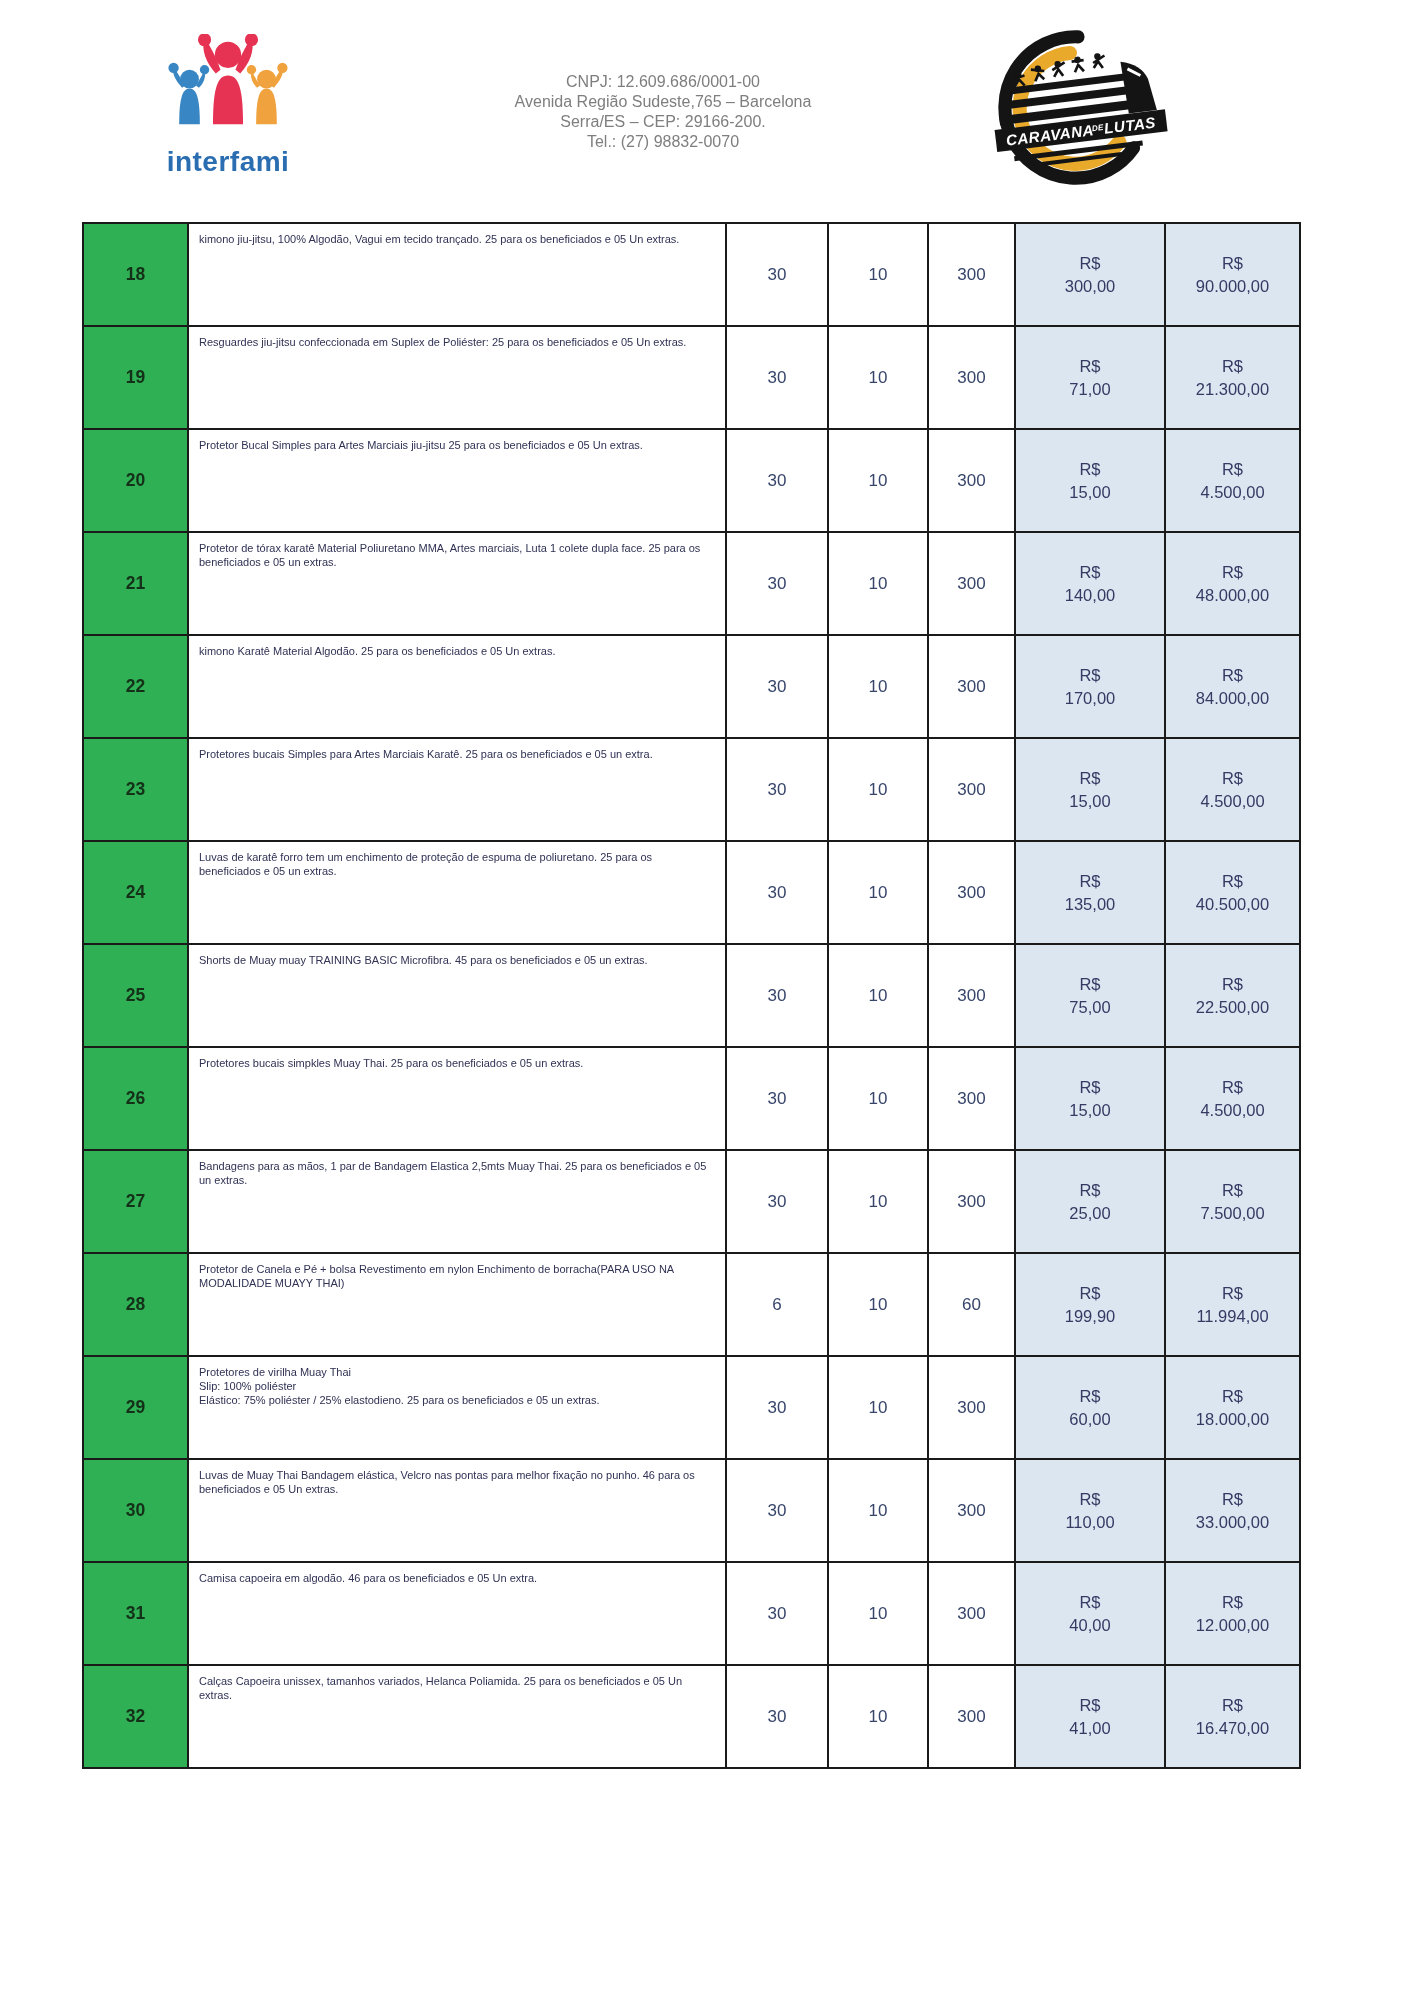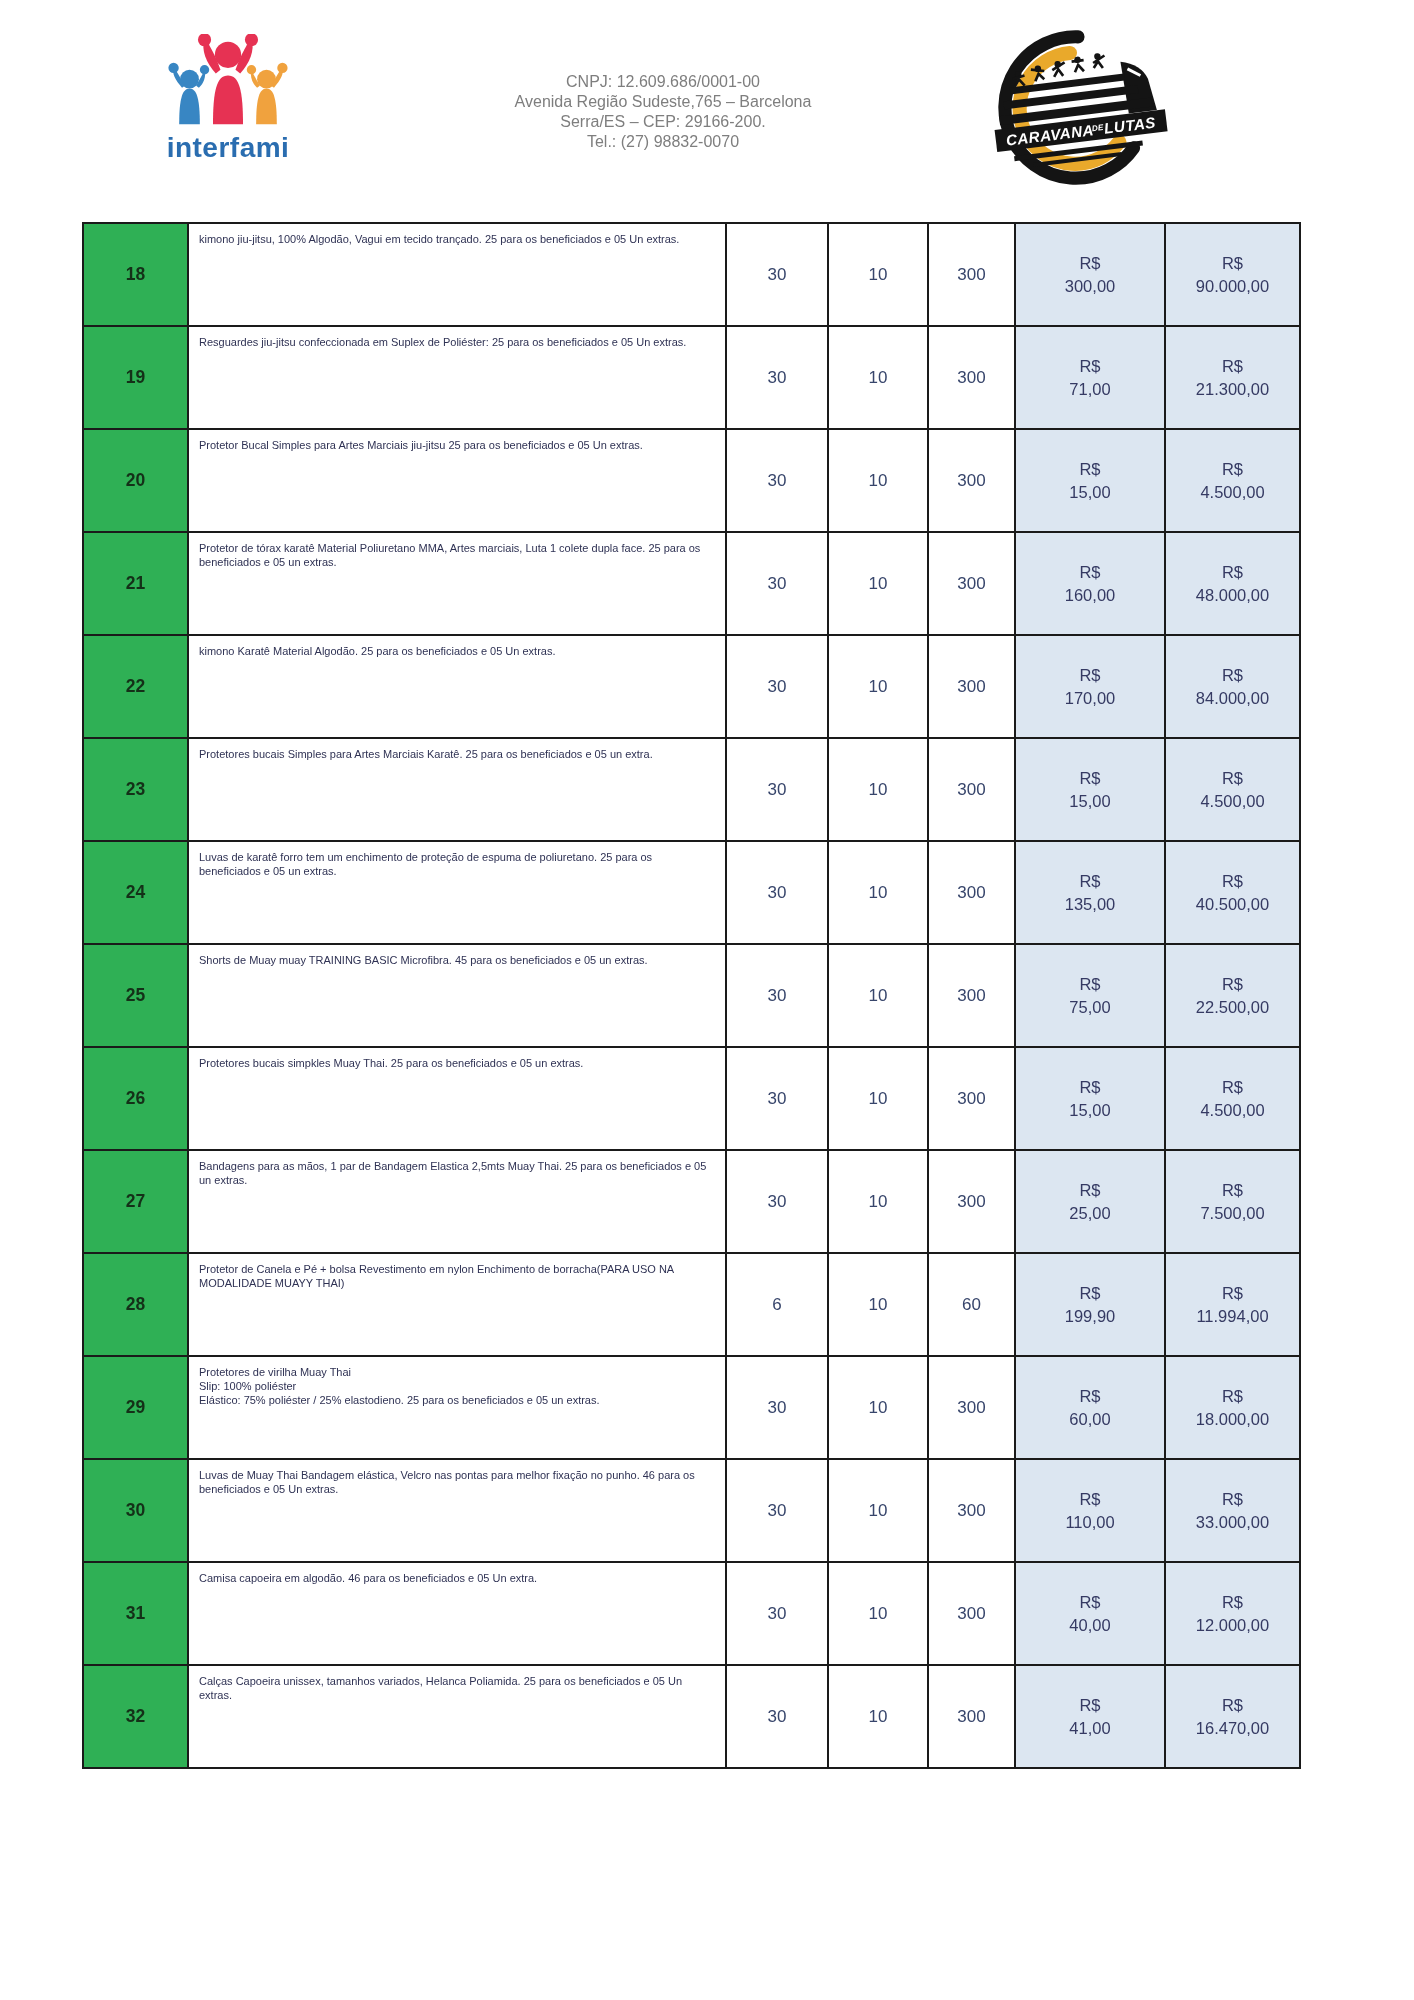--- a/index.html
+++ b/index.html
@@ -7,21 +7,21 @@
     position:relative;
     width:1414px;height:2000px;
     background:#fff;
     font-family:"Liberation Sans", sans-serif;
     overflow:hidden;
   }
   
   .logo-ifami{position:absolute;left:146px;top:34px;width:164px;text-align:center;}
   .logo-ifami svg{display:block;margin:0 auto;}
   .ifami-text{
-    margin-top:2px;
+    margin-top:16px;
     font-size:28px;font-weight:700;letter-spacing:.5px;
     color:var(--logo-blue,#2a6db0);
   }
   .company-info{
     position:absolute;left:413px;top:72px;width:500px;
     text-align:center;
     font-size:16px;line-height:1.25;
     color:#7e7e7e;
   }
   .logo-caravana{position:absolute;left:973px;top:22px;width:212px;height:168px;}
@@ -203,21 +203,21 @@
       </div>
     </div>
       <div class="row">
       <div class="cell c-item">21</div>
       <div class="cell c-desc">Protetor de tórax karatê Material Poliuretano MMA, Artes marciais, Luta 1 colete dupla face. 25 para os beneficiados e 05 un extras.</div>
       <div class="cell c-num">30</div>
       <div class="cell c-num">10</div>
       <div class="cell c-num">300</div>
       <div class="cell c-price">
         <div>R$</div>
-        <div>160,00</div>
+        <div>140,00</div>
       </div>
       <div class="cell c-price">
         <div>R$</div>
         <div>48.000,00</div>
       </div>
     </div>
       <div class="row">
       <div class="cell c-item">22</div>
       <div class="cell c-desc">kimono  Karatê Material Algodão. 25 para os beneficiados e 05 Un extras.</div>
       <div class="cell c-num">30</div>

